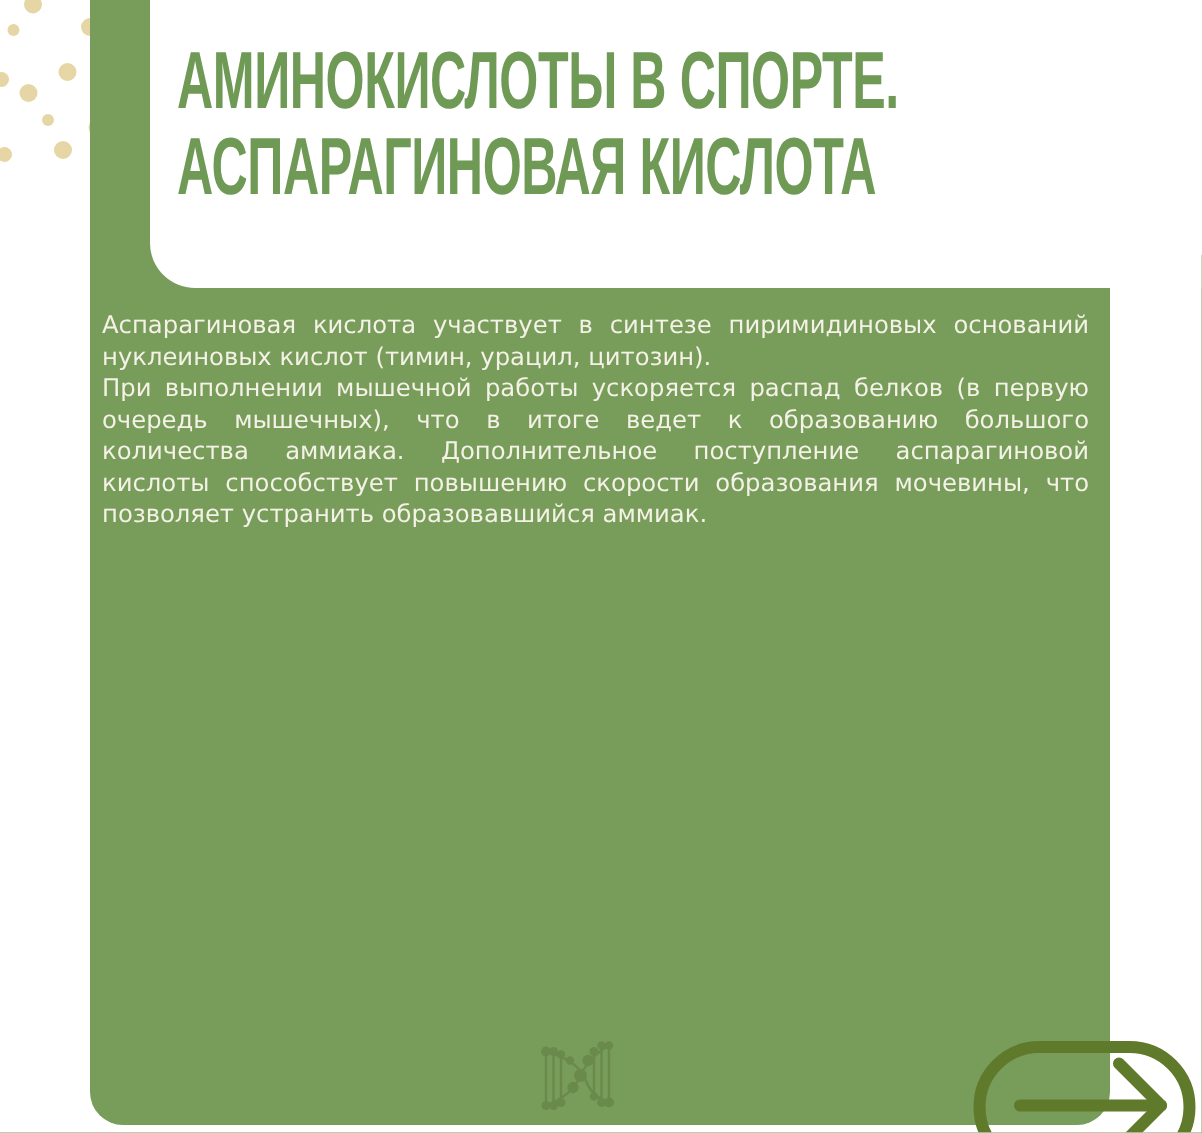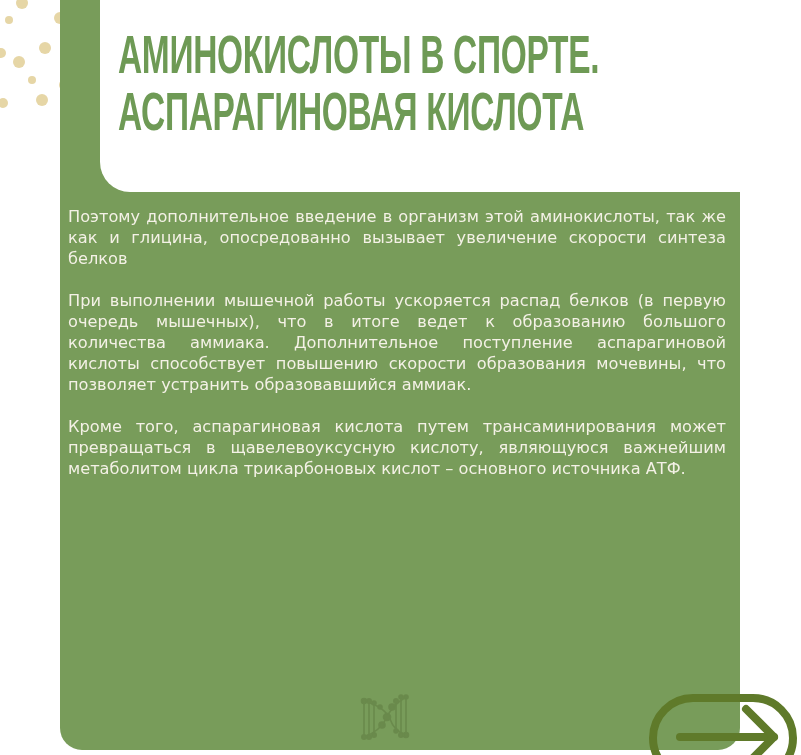--- a/index.html
+++ b/index.html
@@ -60,23 +60,22 @@
 
 <div class="panel"></div>
 <div class="title-box"></div>
 
 <h1 class="title">
   <span>Аминокислоты в спорте.</span><br>
   <span>Аспарагиновая кислота</span>
 </h1>
 
 <div class="content">
-  <p>Поэтому дополнительное введение в организм этой аминокислоты, так же как и глицина, опосредованно вызывает увеличение скорости синтеза белков</p>
+  <p style="margin-bottom:0">Аспарагиновая кислота участвует в синтезе пиримидиновых оснований нуклеиновых кислот (тимин, урацил, цитозин).</p>
   <p>При выполнении мышечной работы ускоряется распад белков (в первую очередь мышечных), что в итоге ведет к образованию большого количества аммиака. Дополнительное поступление аспарагиновой кислоты способствует повышению скорости образования мочевины, что позволяет устранить образовавшийся аммиак.</p>
-  <p>Кроме того, аспарагиновая кислота путем трансаминирования может превращаться в щавелевоуксусную кислоту, являющуюся важнейшим метаболитом цикла трикарбоновых кислот – основного источника АТФ.</p>
 </div>
 
 <svg class="dna" viewBox="0 0 50 50">
   <g stroke="#6a8a4c" stroke-width="1.6" fill="#6a8a4c">
     <line x1="4" y1="8" x2="4" y2="44"></line>
     <line x1="9" y1="8" x2="9" y2="44"></line>
     <line x1="14" y1="10" x2="14" y2="42"></line>
     <line x1="36" y1="6" x2="36" y2="40"></line>
     <line x1="41" y1="4" x2="41" y2="42"></line>
     <line x1="46" y1="4" x2="46" y2="42"></line>

